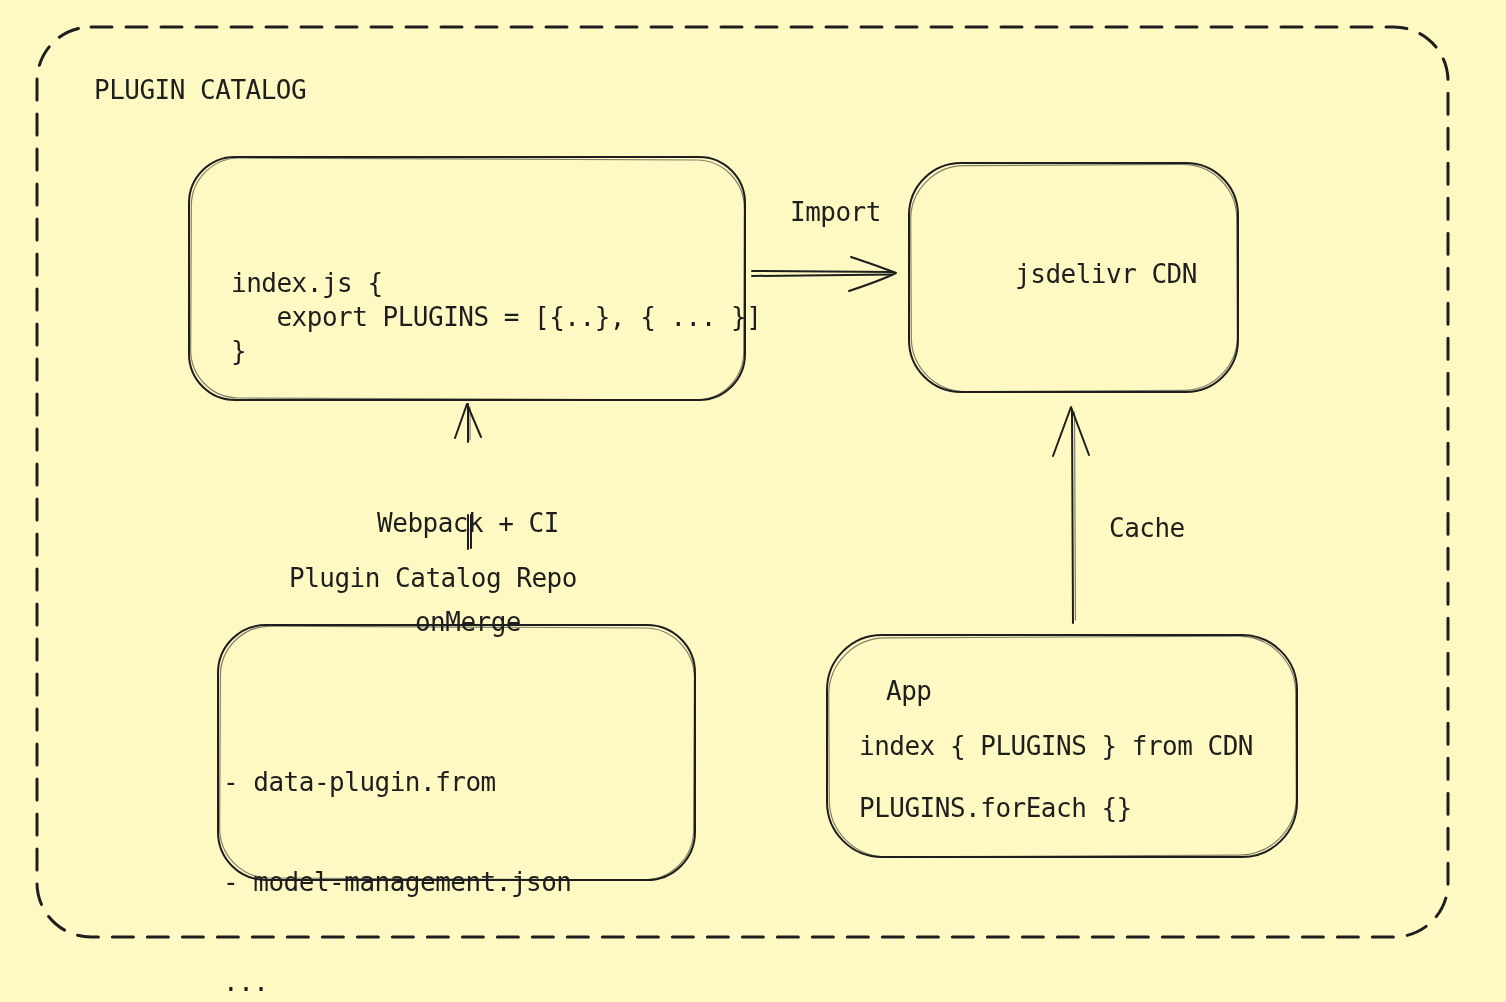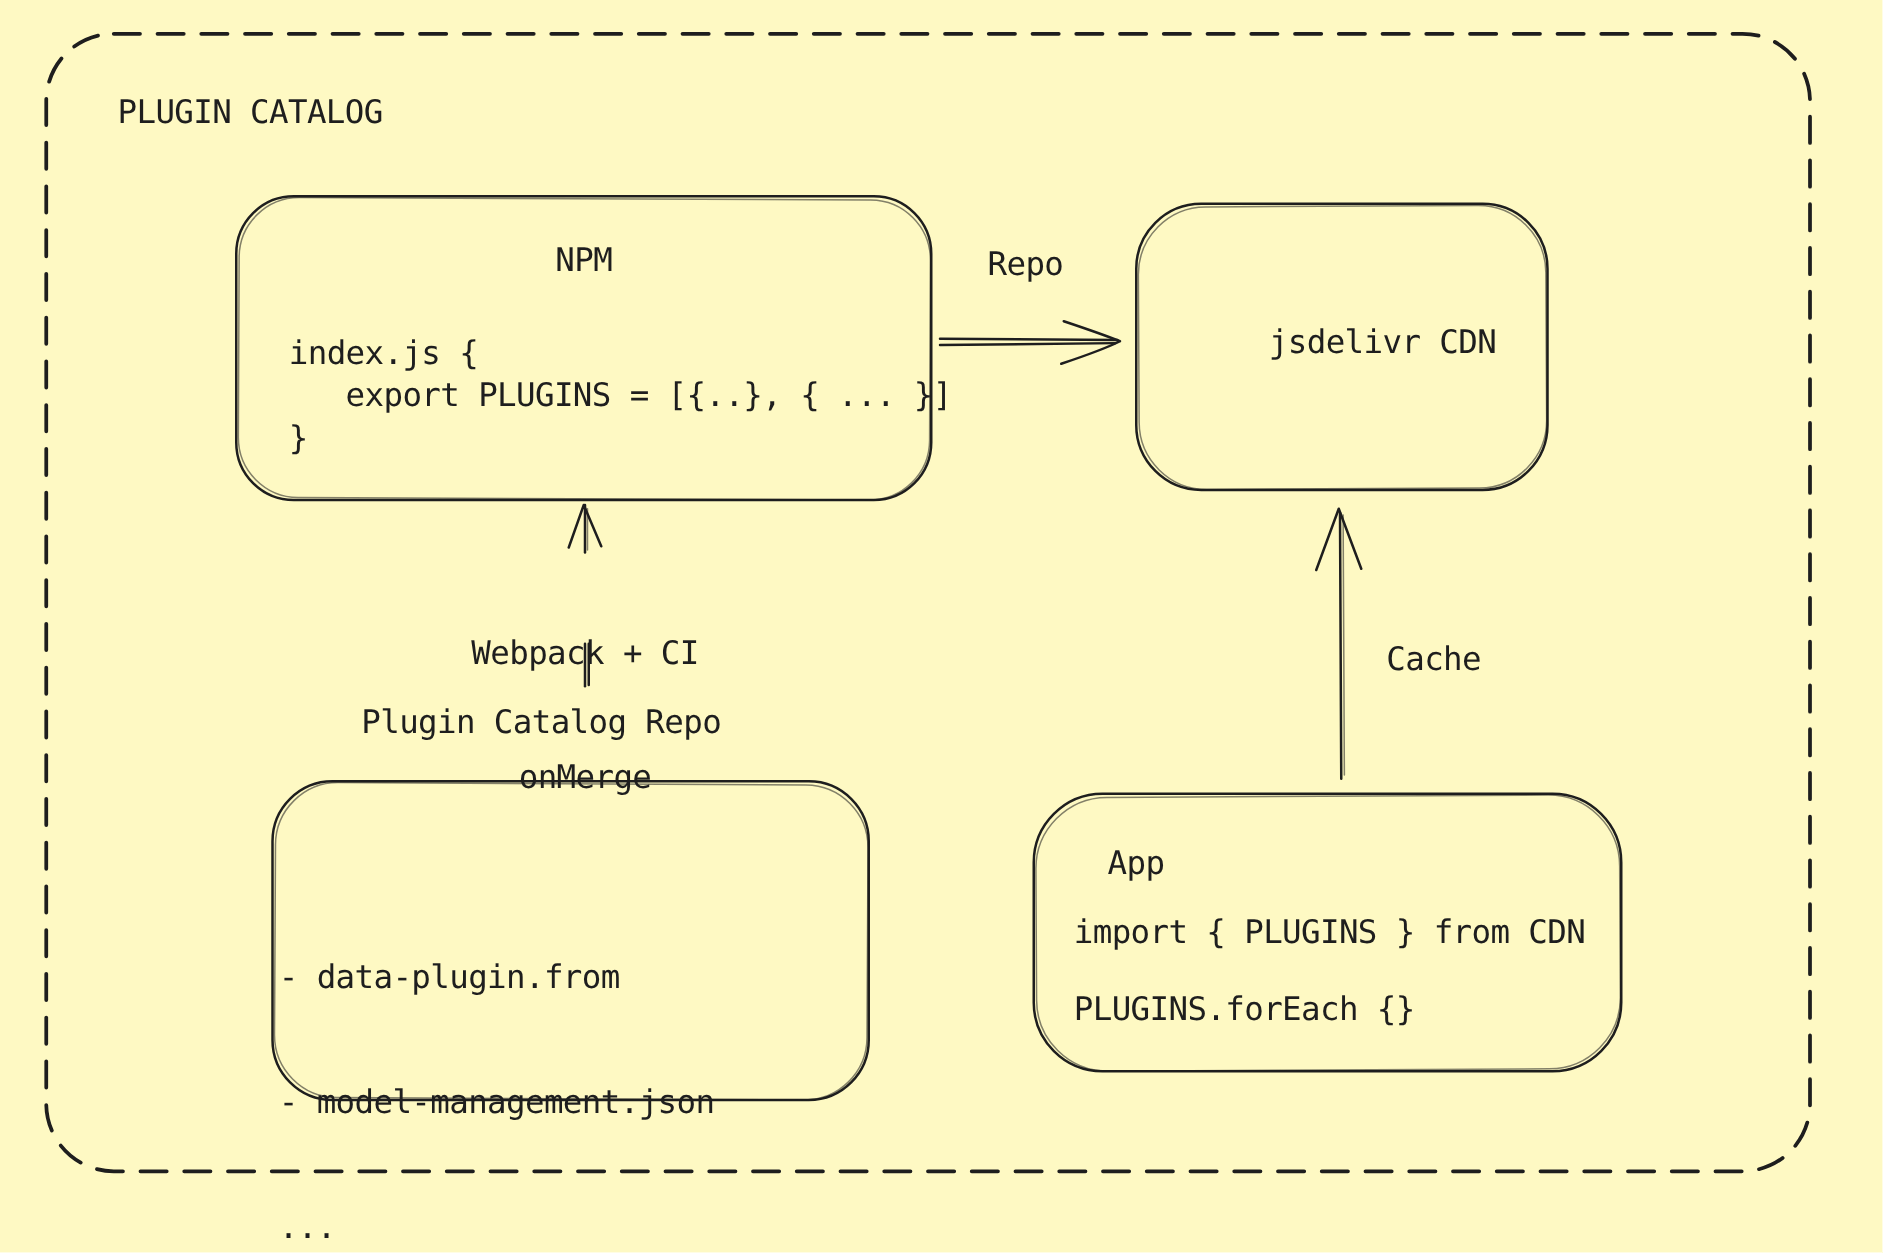--- a/index.html
+++ b/index.html
@@ -94,40 +94,39 @@
 
     <g>
       <path d="M1073 623 L1072 410"></path>
       <path class="re" d="M1075.5 620 L1074.5 412"></path>
       <path d="M1053 456 L1071 407 L1089 455"></path>
     </g>
   </svg>
 
   <div class="label" style="left:94px; top:74px;">PLUGIN CATALOG</div>
 
-  <div class="label centered" style="left:189px; top:193px; width:556px;">NPM</div>
   <pre class="label" style="left:216px; top:251px;">index.js {
    export PLUGINS = [{..}, { ... }]
 }</pre>
 
-  <div class="label" style="left:790px; top:196px;">Repo</div>
+  <div class="label" style="left:790px; top:196px;">Import</div>
 
   <div class="label centered" style="left:909px; top:258px; width:394px;">jsdelivr CDN</div>
 
   <div class="label" style="left:289px; top:562px;">Plugin Catalog Repo</div>
 
   <div class="label centered" style="left:340px; top:441px; width:256px;">
     <div>Webpack + CI</div>
     <div>onMerge</div>
   </div>
   <div class="label list" style="left:223px; top:699px;">
     <div class="li">- data-plugin.from</div>
     <div class="li">- model-management.json</div>
     <div class="li">...</div>
   </div>
 
   <div class="label" style="left:1109px; top:512px;">Cache</div>
 
   <div class="label" style="left:886px; top:675px;">App</div>
-  <div class="label" style="left:859px; top:730px;">import { PLUGINS } from CDN</div>
+  <div class="label" style="left:859px; top:730px;">index { PLUGINS } from CDN</div>
   <div class="label" style="left:859px; top:792px;">PLUGINS.forEach {}</div>
 
 </div>
 
 </body></html>

